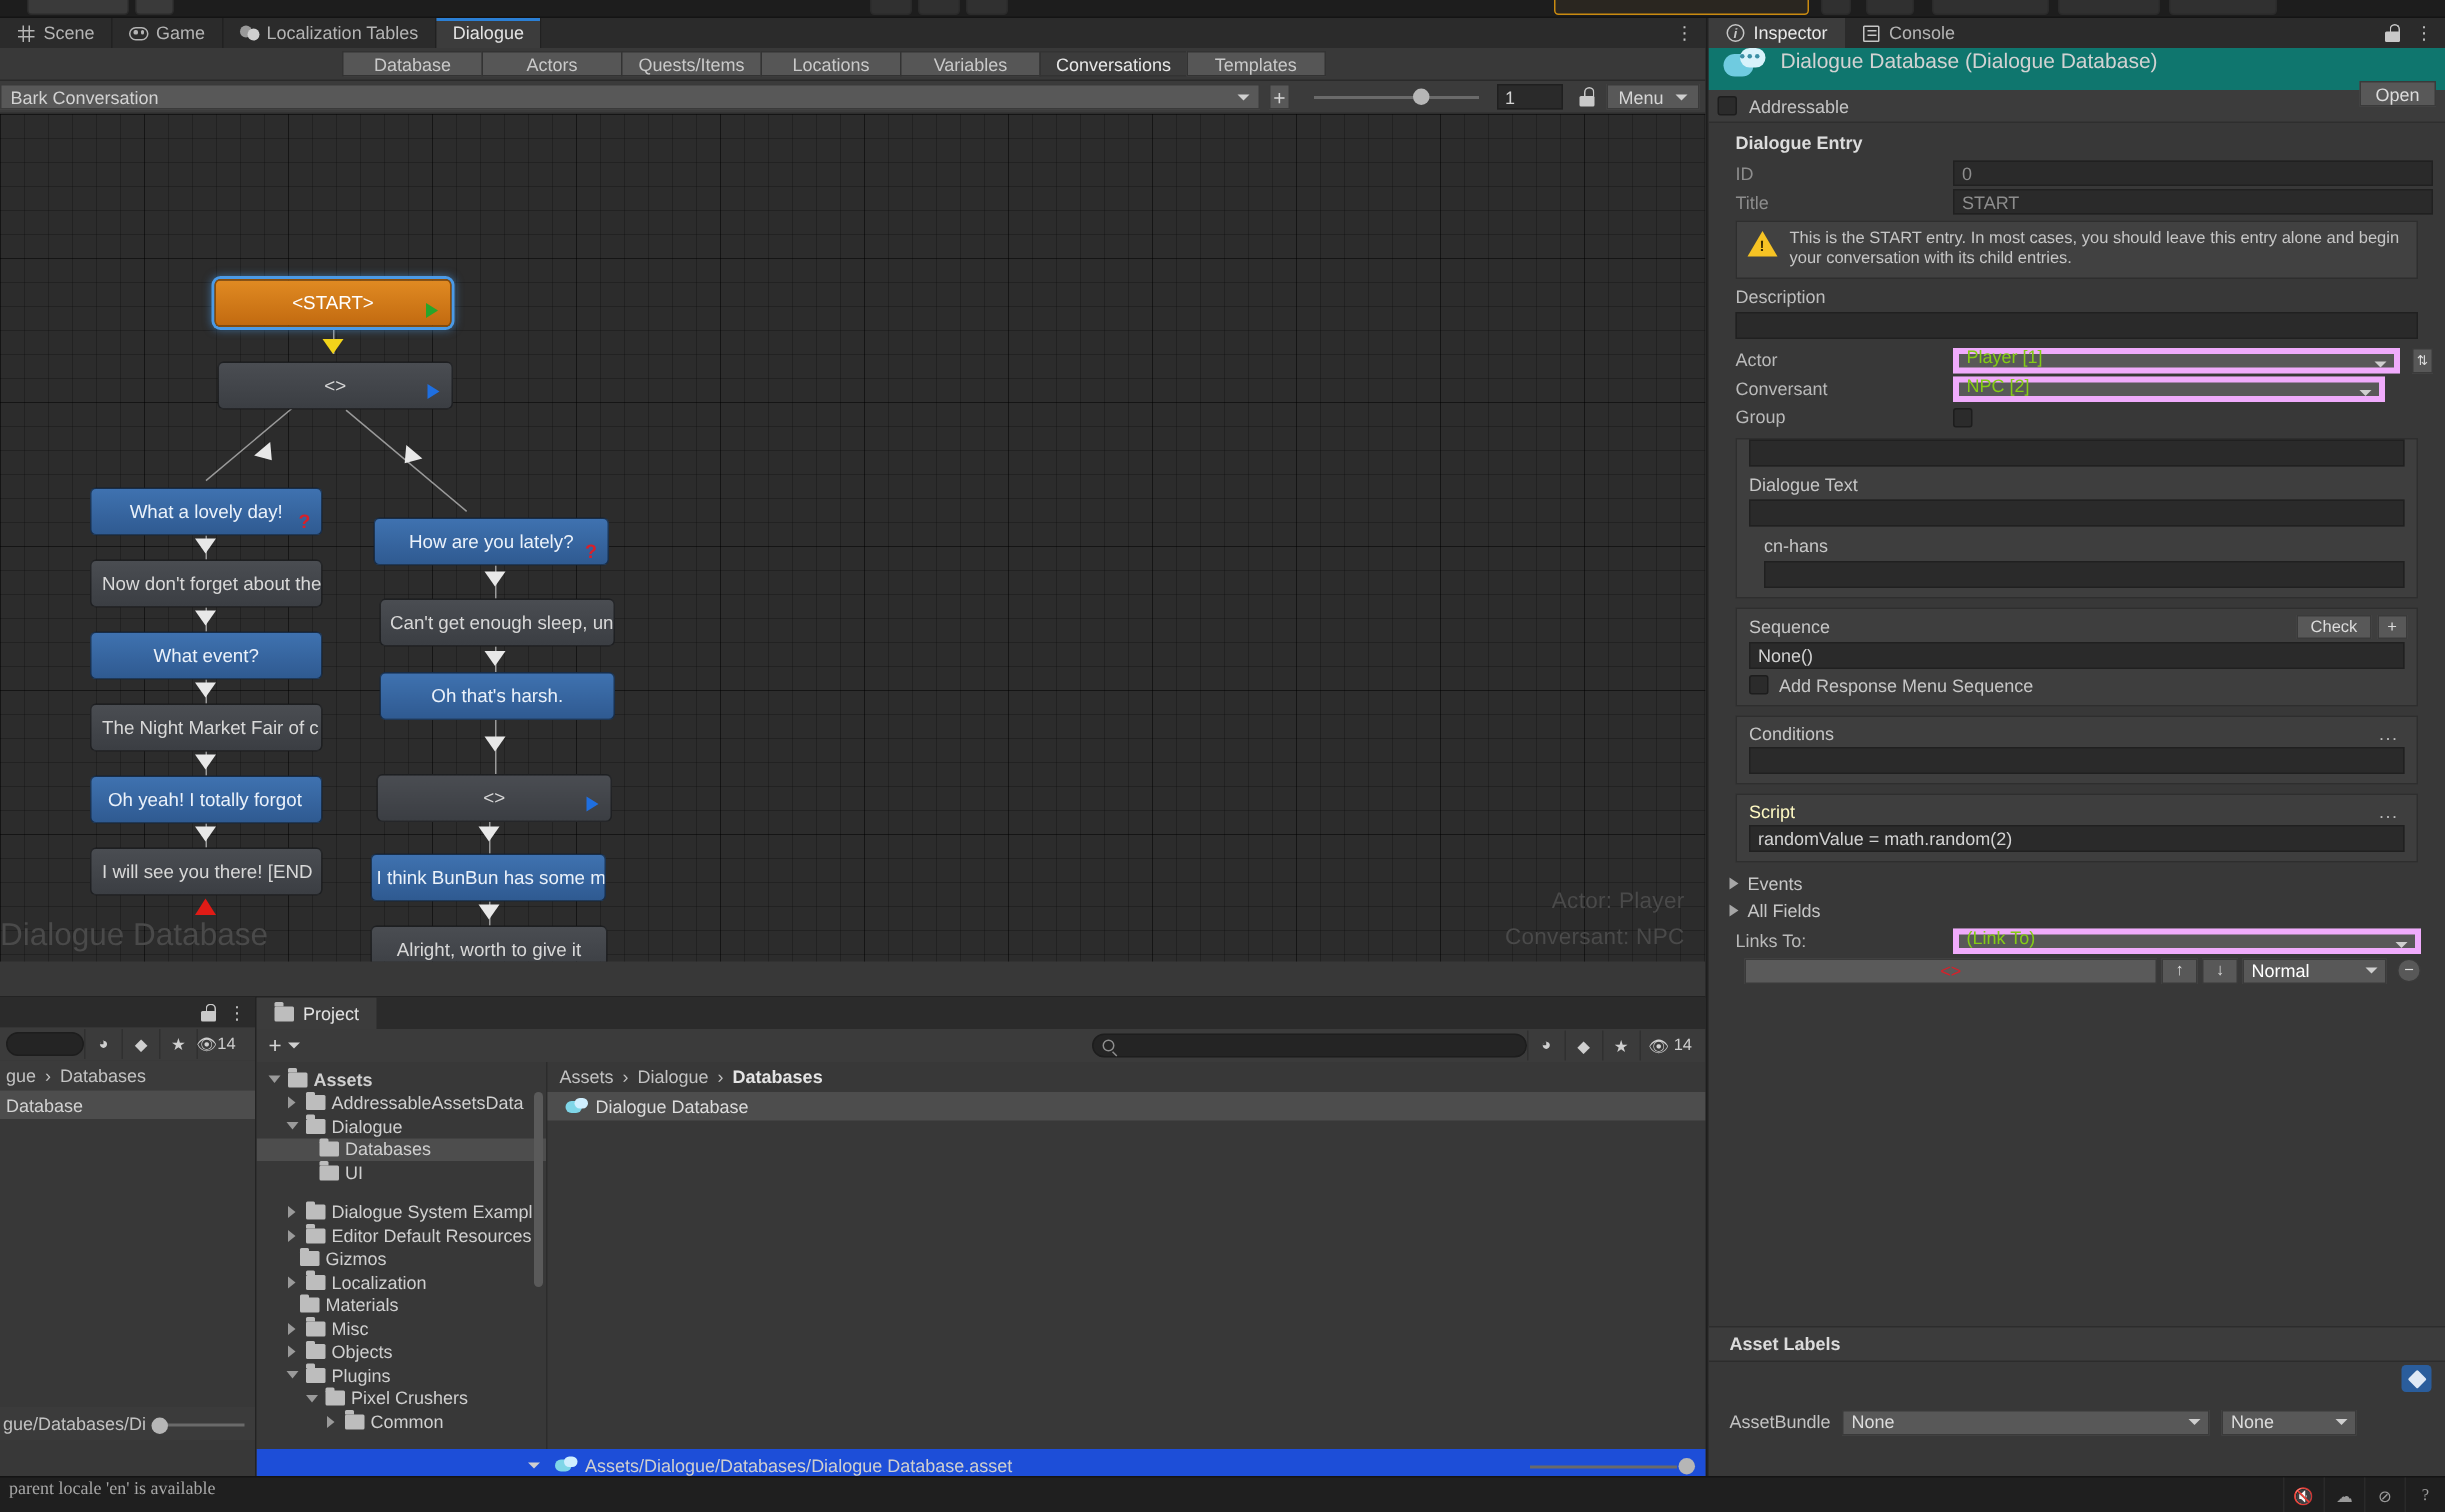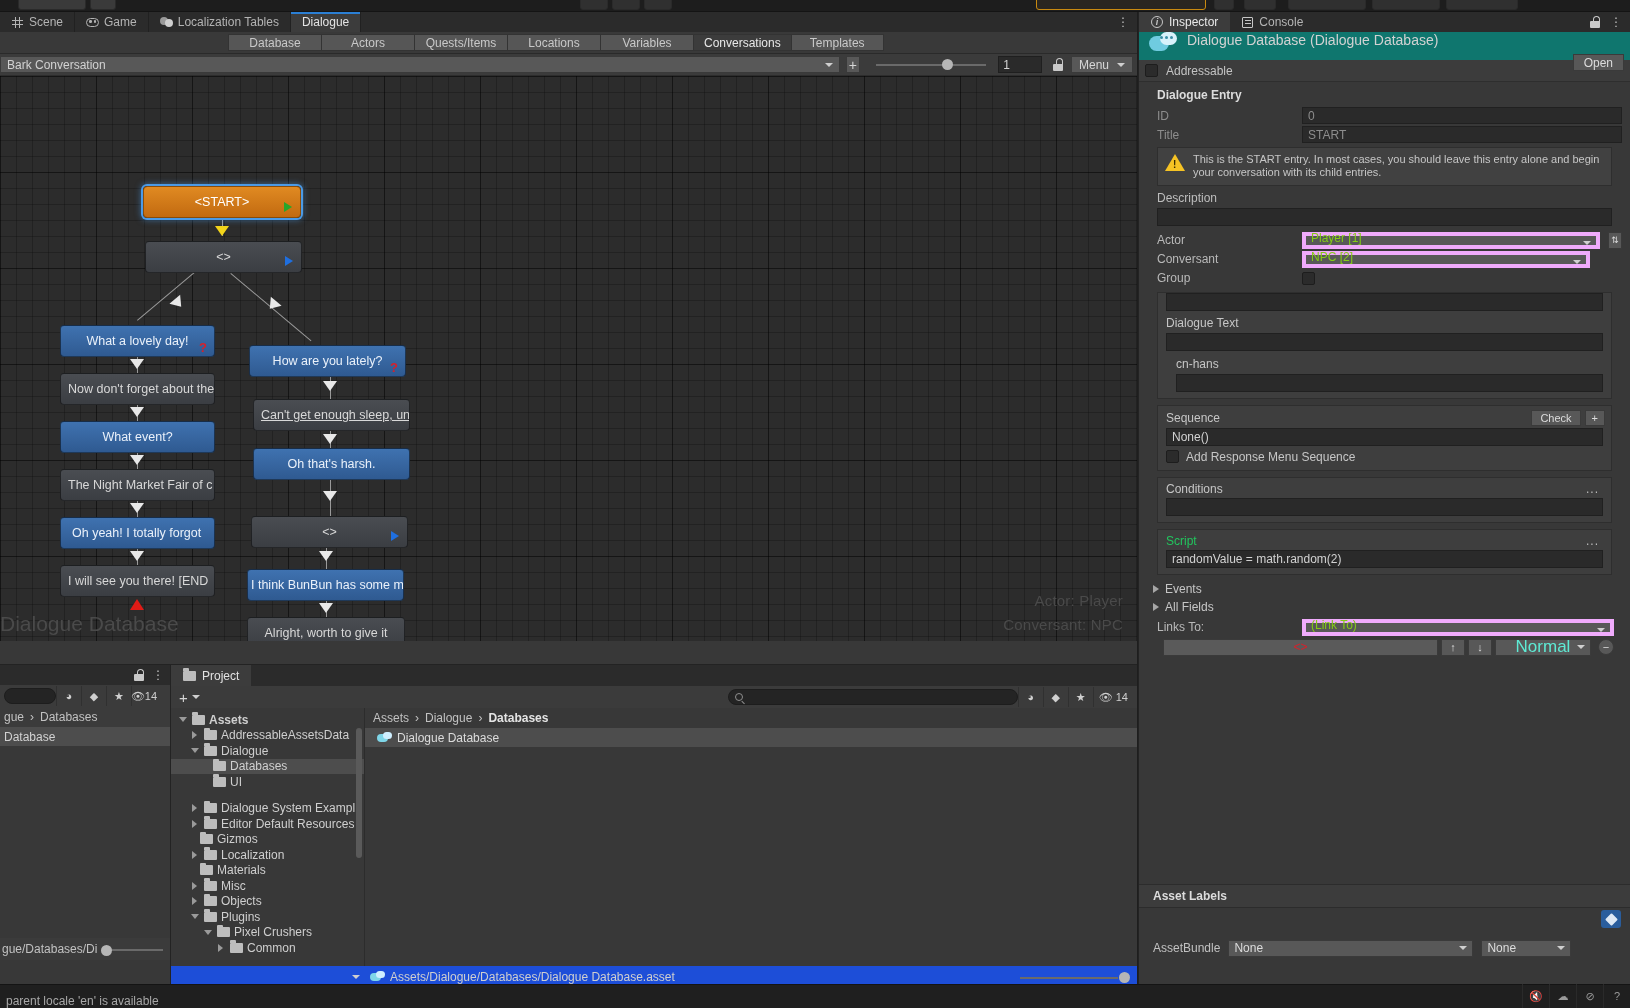--- a/index.html
+++ b/index.html
@@ -286,43 +286,43 @@
   .btn-sm { height:16px; padding: 0 8px; background:#585858; border:1px solid #3a3a3a; color:#dcdcdc; font-size:11px; display:flex;align-items:center;}
   .cbrow { display:flex; align-items:center; gap:7px; padding: 4px 0 0 8px; font-size:12px; color:#c6c6c6; }
   .dots-btn { margin-left:auto; color:#bdbdbd; font-size:12px; letter-spacing:1px; padding-right: 6px;}
   .foldrow { display:flex; align-items:center; gap:6px; height:18px; padding-left: 6px; font-size:12px; color:#c6c6c6;}
   .tri-r2 { width:0;height:0;border-top:4px solid transparent;border-bottom:4px solid transparent;border-left:6px solid #a6a6a6; }
   .linkbar { display:flex; align-items:center; gap:3px; margin: 2px 8px 0 16px; }
   .link-entry { flex:1; height:17px; background:#5a5a5a; border:1px solid #3a3a3a;
                 display:flex;align-items:center;justify-content:center; color:#d8202a; font-size:12px;}
   .sq-btn { width:24px;height:17px;background:#585858;border:1px solid #3a3a3a;color:#dcdcdc;
             display:flex;align-items:center;justify-content:center;font-size:11px;}
-  .norm-dd { width:96px;height:17px;background:#585858;border:1px solid #3a3a3a;color:#5eead4;
-             display:flex;align-items:center;padding:0 5px;font-size:17px;position:relative;justify-content:center;}
+  .norm-dd { width:96px;height:17px;background:#585858;border:1px solid #3a3a3a;color:#ffffff;
+             display:flex;align-items:center;padding:0 5px;font-size:12px;position:relative;}
   .minus-btn { width:16px;height:16px;border-radius:50%;background:#585858;border:1px solid #3a3a3a;
                display:flex;align-items:center;justify-content:center;color:#dcdcdc;font-size:11px;margin-left:4px;}
   .asset-labels {
     position:absolute; left:0; bottom: 24px; width: 492px;
   }
   .al-title { font-size:12px; font-weight:bold; color:#dcdcdc; padding: 4px 0 4px 14px; background:#3c3c3c; border-top:1px solid #2c2c2c; border-bottom:1px solid #2c2c2c;}
   .al-body { height: 28px; background:#383838; position:relative; }
   .al-tag { position:absolute; right: 10px; top: 2px; width:20px; height:18px; background:#2a5d9c; border-radius:3px;
             display:flex;align-items:center;justify-content:center; }
   .tag-ic { width:9px;height:9px;background:#dfe9f5; transform:rotate(45deg); border-radius:1px; }
   .ab-row { height: 24px; display:flex; align-items:center; gap:8px; padding-left: 14px; font-size:12px; color:#c2c2c2; }
   .ab-dd { width: 245px; height:17px; background:#585858;border:1px solid #3a3a3a;color:#dcdcdc;
            display:flex;align-items:center;padding:0 5px;position:relative;font-size:12px;}
   .ab-dd2 { width: 90px; height:17px; background:#585858;border:1px solid #3a3a3a;color:#dcdcdc;
            display:flex;align-items:center;padding:0 5px;position:relative;font-size:12px;}
 
   
   .statusbar {
     position:absolute; left:0; bottom:0; width:1630px; height:24px;
-    background:#1f1f1f; display:flex; align-items:flex-end; padding-left: 6px;
-    font-size: 12px; color:#a8a8a8; border-top: 1px solid #141414;
+    background:#1f1f1f; display:flex; align-items:flex-start; padding-left: 6px;
+    font-size: 12px; color:#a8a8a8; border-top: 1px solid #141414; font-family: Liberation Serif, serif;
   }
   .sb-right { margin-left:auto; display:flex; align-items:center; gap:0; }
   .sb-ic { width:27px; height:24px; display:flex; align-items:center; justify-content:center;
            border-left:1px solid #2a2a2a; color:#9a9a9a; font-size:11px; }
 </style>
 </head>
 <body>
 
 <div class="root">
 
@@ -456,21 +456,21 @@
       <div class="node pc" style="left:60px; top:441px; width:155px; justify-content:flex-start; padding-left:11px;">
         <span>Oh yeah!  I totally forgot</span>
       </div>
       <div class="node npc" style="left:60px; top:489px; width:155px; justify-content:flex-start; padding-left:7px;">
         <span>I will see you there! [END</span>
       </div>
       <div class="node pc" style="left:249px; top:269px; width:157px;">
         <span>How are you lately?</span>
         <span class="qmark">?</span>
       </div>
-      <div class="node npc" style="left:253px; top:323px; width:157px; justify-content:flex-start; padding-left:7px;text-decoration:underline;">
+      <div class="node npc" style="left:253px; top:323px; width:157px; justify-content:flex-end; padding-left:7px;">
         <span>Can't get enough sleep, un</span>
       </div>
       <div class="node pc" style="left:253px; top:372px; width:157px;">
         <span>Oh that's harsh.</span>
       </div>
       <div class="node npc" style="left:251px; top:440px; width:157px;">
         <span>&lt;&gt;</span>
         <span class="arrowR"></span>
       </div>
       <div class="node pc" style="left:247px; top:493px; width:157px; justify-content:flex-start; padding-left:3px;">
@@ -781,21 +781,21 @@
       <div class="group-box" style="margin-top:6px;">
         <div class="gb-head">
           <span style="font-size:12px;color:#c6c6c6;">Conditions</span>
           <span class="dots-btn">...</span>
         </div>
         <div class="gb-input"></div>
       </div>
 
       <div class="group-box" style="margin-top:6px;">
         <div class="gb-head">
-          <span style="font-size:12px;color:#22c55e;">Script</span>
+          <span style="font-size:12px;color:#fef9c3;">Script</span>
           <span class="dots-btn">...</span>
         </div>
         <div class="gb-input">randomValue = math.random(2)</div>
       </div>
 
       <div class="foldrow" style="margin-top:5px;">
         <span class="tri-r2"></span>
         <span>Events</span>
       </div>
       <div class="foldrow">

